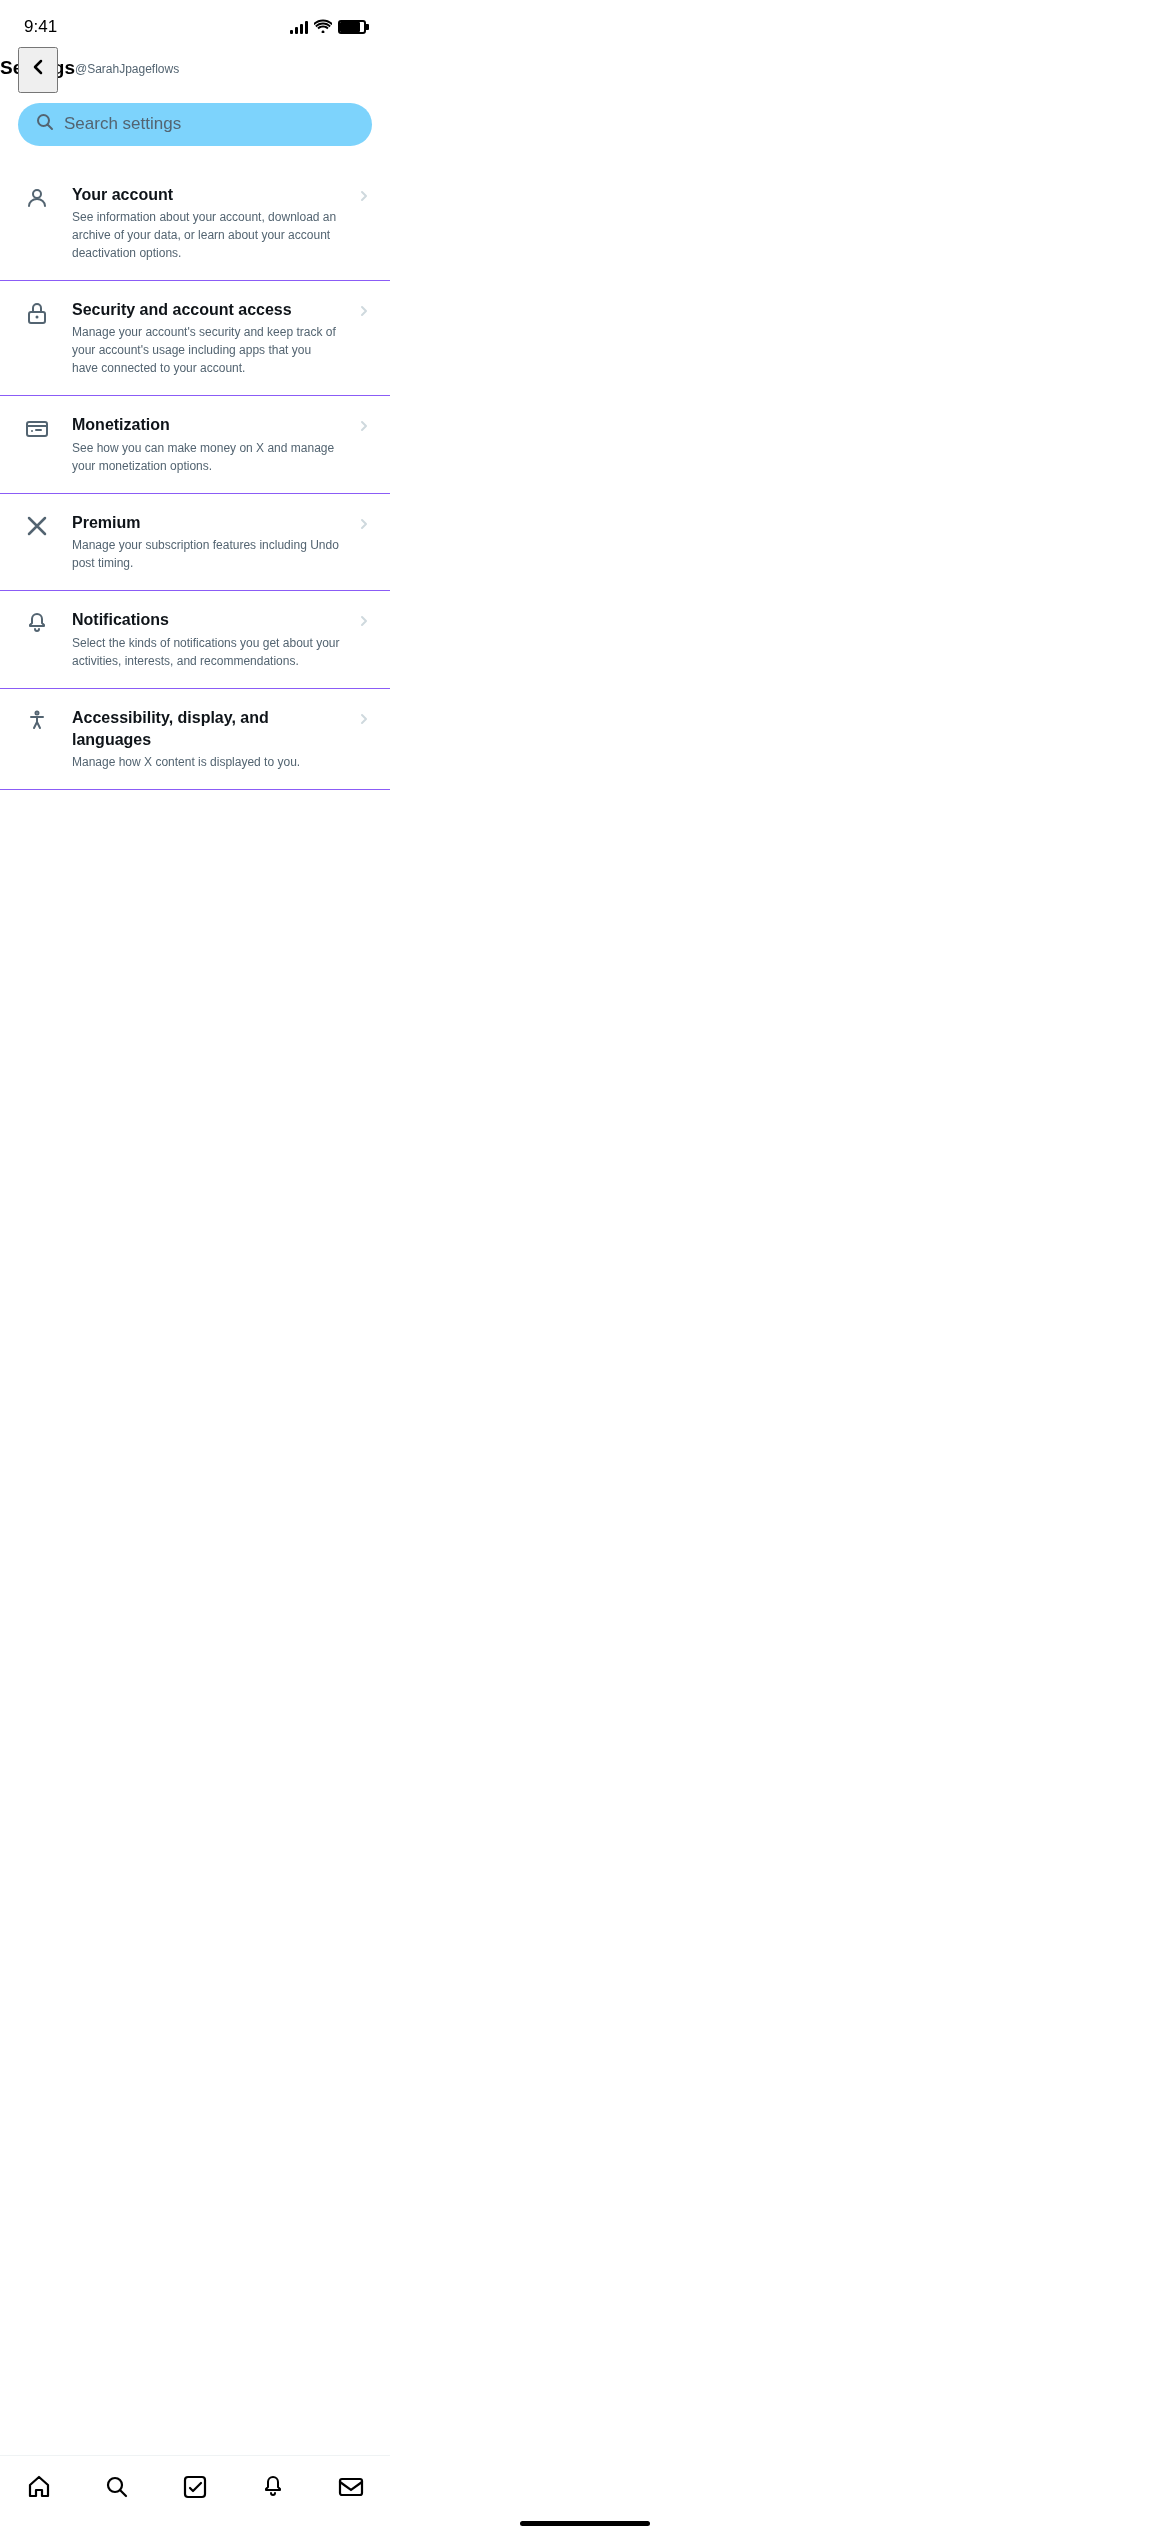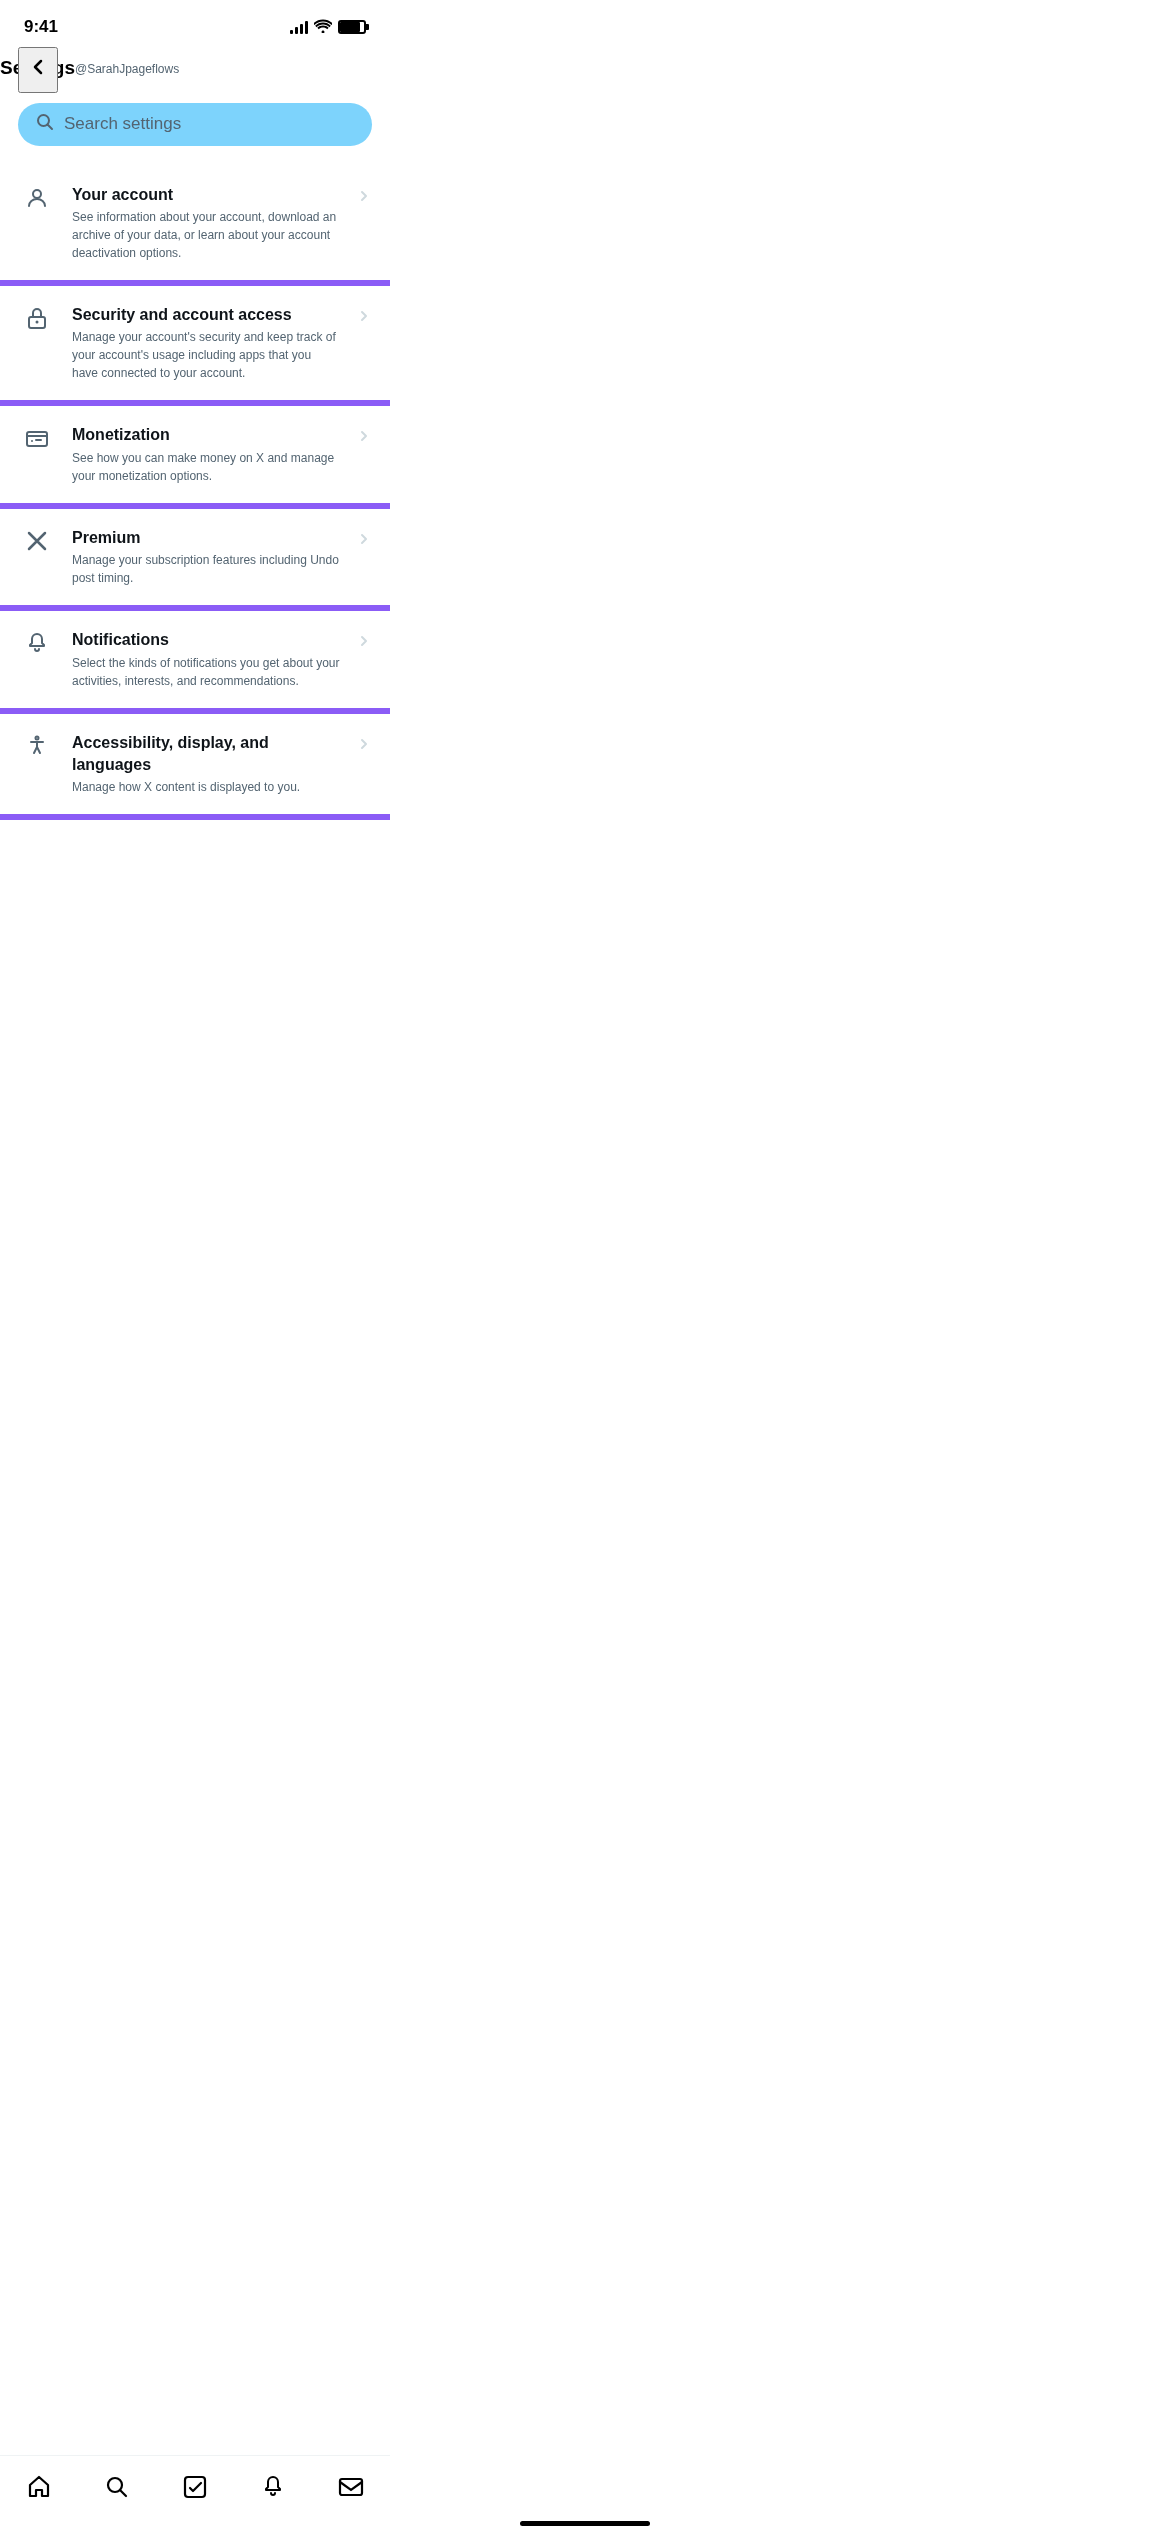--- a/index.html
+++ b/index.html
@@ -16,21 +16,21 @@
     
     .status-bar {
       display: flex;
       justify-content: space-between;
       align-items: center;
       padding: 14px 24px 8px;
       height: 48px;
     }
     .status-time {
       font-size: 17px;
-      font-weight: 700;
+      font-weight: 400;
       color: #000;
     }
     .status-icons {
       display: flex;
       align-items: center;
       gap: 6px;
     }
     .signal-bars {
       display: flex;
       align-items: flex-end;
@@ -126,21 +126,21 @@
     }
 
     
     .settings-list {
       padding: 0 0 100px;
     }
     .settings-item {
       display: flex;
       align-items: flex-start;
       padding: 18px 18px 18px 18px;
-      border-bottom: 6px solid #8b5cf6;
+      border-bottom: 1px solid #8b5cf6;
       cursor: pointer;
       gap: 16px;
     }
     .item-icon {
       width: 38px;
       flex-shrink: 0;
       display: flex;
       align-items: flex-start;
       justify-content: center;
       padding-top: 2px;

